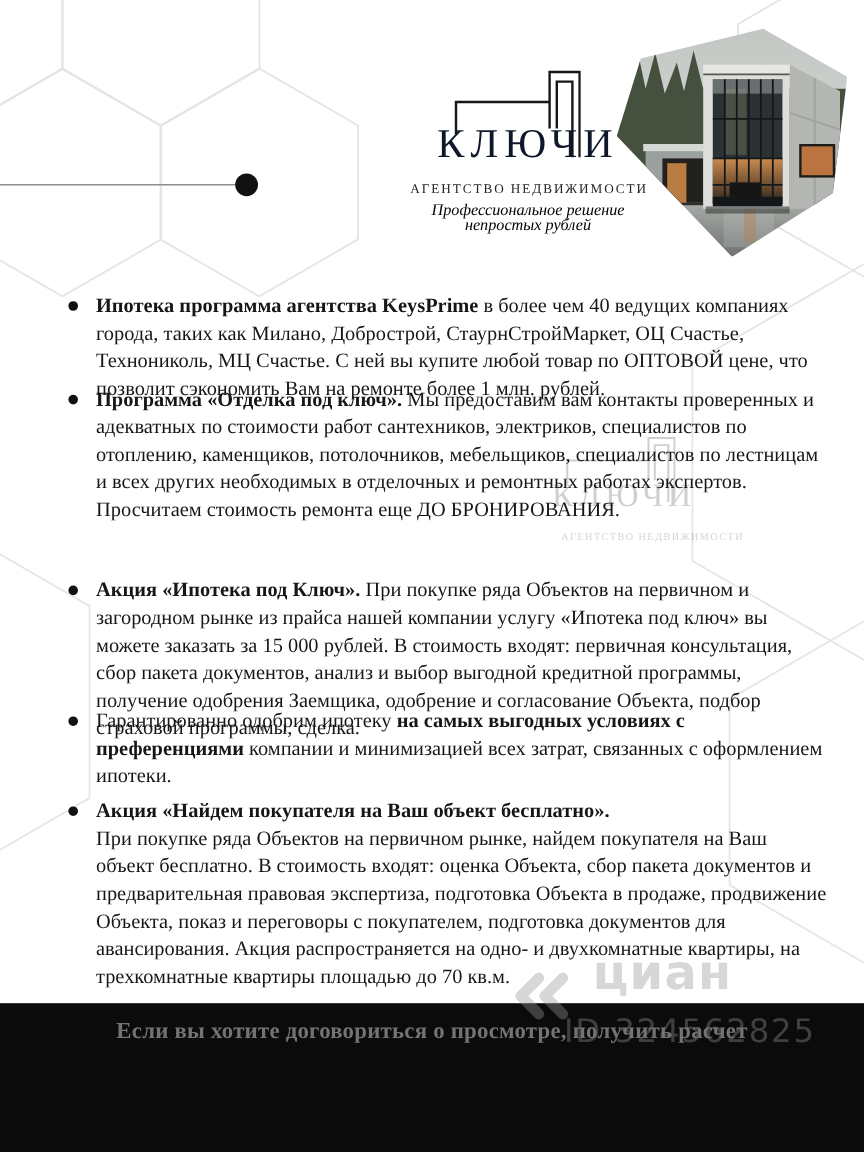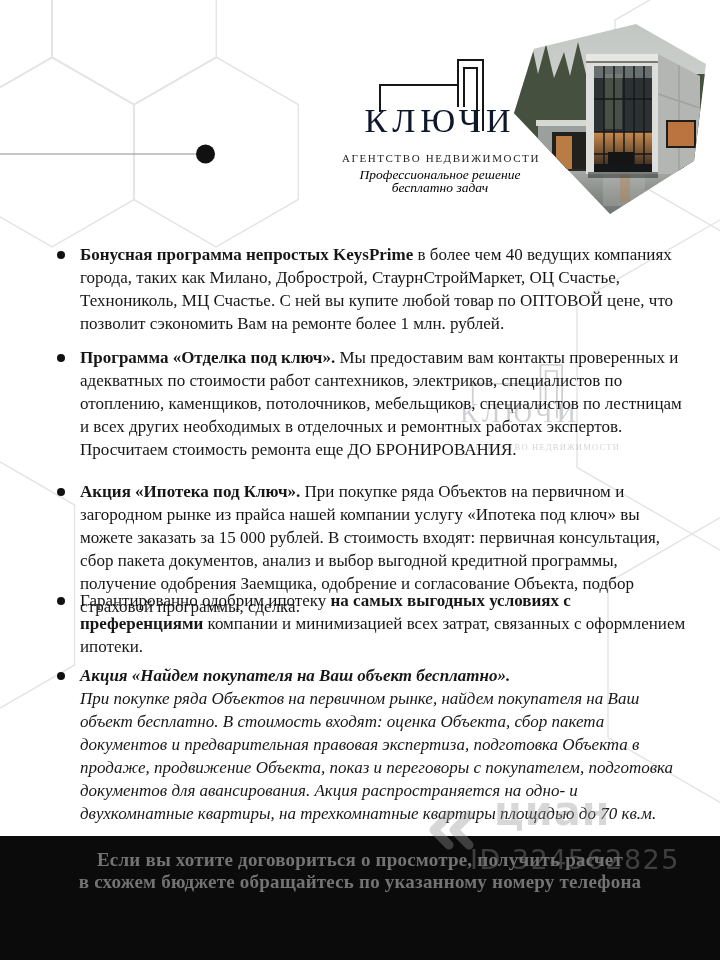--- a/index.html
+++ b/index.html
@@ -28,21 +28,21 @@
   .house{position:absolute; left:508px; top:24px; width:200px; height:190px; z-index:2;
     clip-path:polygon(3% 47%, 13% 13%, 64% 0%, 99% 21%, 93% 72%, 51% 100%);}
   .house svg{display:block;}
   
   .bullets{position:absolute; left:0; top:0; width:720px; z-index:3;}
   .bullet{position:absolute; left:56px; width:634px; padding-left:24px;
     font-size:17px; line-height:23px; box-sizing:border-box;}
   .bullet::before{content:""; position:absolute; left:1px; top:8px; width:8px; height:8px;
     border-radius:50%; background:#111;}
   .bullet b{font-weight:bold;}
-  .b1{top:243px;} .b2{top:346px;} .b3{top:480px;} .b4{top:589px;font-family:Liberation Serif, serif;} .b5{top:664px;font-style:italic;}
+  .b1{top:243px;} .b2{top:321px;} .b3{top:480px;} .b4{top:589px;font-family:Liberation Serif, serif;} .b5{top:664px;}
   .lead-block{display:block; font-weight:bold;}
   
   .footer-bar{position:absolute; left:0; top:836px; width:720px; height:124px;
     background:#0b0b0b; z-index:1;}
   .footer-text{position:absolute; left:0; top:849px; width:720px; z-index:6;
     text-align:center; color:#737373; font-weight:bold; font-size:19px; line-height:21.5px;
     letter-spacing:0.2px;}
   
   .cian{position:absolute; left:426px; top:794px; width:280px; height:86px; z-index:5;
     color:rgba(150,150,150,0.38); font-family:"DejaVu Sans", sans-serif;}
@@ -77,21 +77,21 @@
       <g fill="none" stroke="#161616" stroke-width="2">
         <polyline points="2,56 2,29 80,29"></polyline>
         <polyline points="80,51 80,4 105,4 105,75"></polyline>
         <polyline points="86,51 86,12 99,12 99,75"></polyline>
       </g>
     </svg>
     <div class="logo-name">КЛЮЧИ</div>
     <div class="logo-sub">АГЕНТСТВО НЕДВИЖИМОСТИ</div>
     <div class="logo-tagline">
       <div>Профессиональное решение</div>
-      <div>бесплатно задач</div>
+      <div>непростых рублей</div>
     </div>
   </div>
 
   <div class="logo-wm">
     <svg class="logo-frame" width="92" height="60" viewBox="0 0 106 80" preserveAspectRatio="none">
       <g fill="none" stroke="#161616" stroke-width="2">
         <polyline points="2,56 2,29 80,29"></polyline>
         <polyline points="80,51 80,4 105,4 105,75"></polyline>
         <polyline points="86,51 86,12 99,12 99,75"></polyline>
       </g>
@@ -149,21 +149,21 @@
       </g>
       <rect x="86" y="140" width="58" height="8" fill="#14171a"></rect>
       <rect x="95" y="150" width="42" height="32" fill="#c9ccc8" opacity="0.25"></rect>
       <rect x="112" y="150" width="10" height="28" fill="#b97c42" opacity="0.35"></rect>
       <rect x="80" y="148" width="70" height="6" fill="#3a3d3a" opacity="0.6"></rect>
     </svg>
   </div>
 
   <div class="bullets">
     <div class="bullet b1">
-      <b>Бонусная программа непростых KeysPrime</b><span> в более чем 40 ведущих компаниях города, таких как Милано, Добрострой, СтаурнСтройМаркет, ОЦ Счастье, Технониколь, МЦ Счастье. С ней вы купите любой товар по ОПТОВОЙ цене, что позволит сэкономить Вам на ремонте более 1 млн. рублей.</span>
+      <b>Ипотека программа агентства KeysPrime</b><span> в более чем 40 ведущих компаниях города, таких как Милано, Добрострой, СтаурнСтройМаркет, ОЦ Счастье, Технониколь, МЦ Счастье. С ней вы купите любой товар по ОПТОВОЙ цене, что позволит сэкономить Вам на ремонте более 1 млн. рублей.</span>
     </div>
     <div class="bullet b2">
       <b>Программа «Отделка под ключ».</b><span> Мы предоставим вам контакты проверенных и адекватных по стоимости работ сантехников, электриков, специалистов по отоплению, каменщиков, потолочников, мебельщиков, специалистов по лестницам и всех других необходимых в отделочных и ремонтных работах экспертов. Просчитаем стоимость ремонта еще ДО БРОНИРОВАНИЯ.</span>
     </div>
     <div class="bullet b3">
       <b>Акция «Ипотека под Ключ».</b><span> При покупке ряда Объектов на первичном и загородном рынке из прайса нашей компании услугу «Ипотека под ключ» вы можете заказать за 15 000 рублей. В стоимость входят: первичная консультация, сбор пакета документов, анализ и выбор выгодной кредитной программы, получение одобрения Заемщика, одобрение и согласование Объекта, подбор страховой программы, сделка.</span>
     </div>
     <div class="bullet b4">
       <span>Гарантированно одобрим ипотеку </span><b>на самых выгодных условиях с преференциями</b><span> компании и минимизацией всех затрат, связанных с оформлением ипотеки.</span>
     </div>
@@ -180,16 +180,15 @@
         <polyline points="21,5 6,20 21,35"></polyline>
         <polyline points="41,5 26,20 41,35"></polyline>
       </g>
     </svg>
     <div class="cian-brand">циан</div>
     <div class="cian-id">ID 324562825</div>
   </div>
 
   <div class="footer-text">
     <div>Если вы хотите договориться о просмотре, получить расчет</div>
-    <div>в схожем бюджете обращайтесь по указанному номеру телефона</div>
   </div>
 
 </div>
 
 </body></html>

